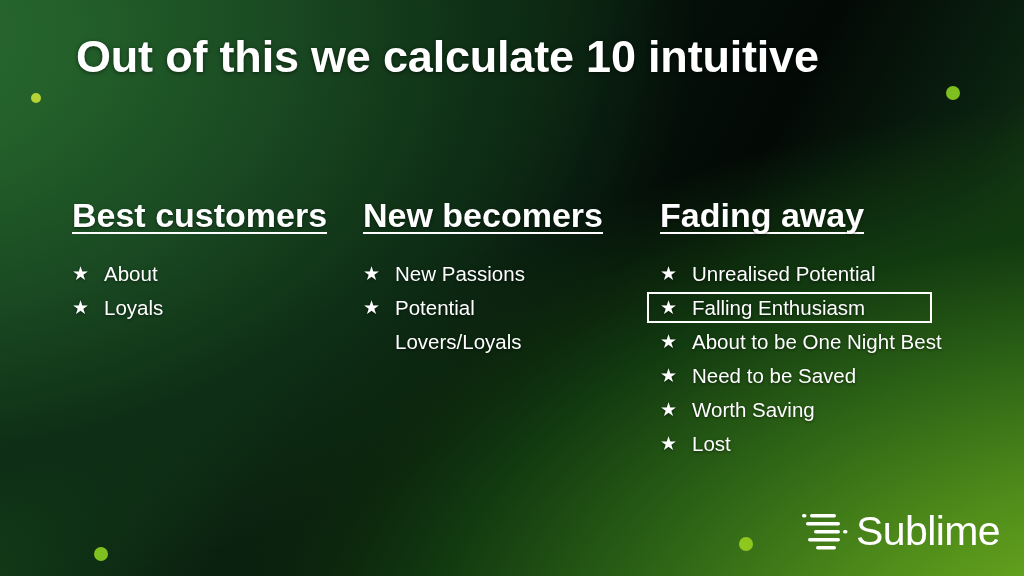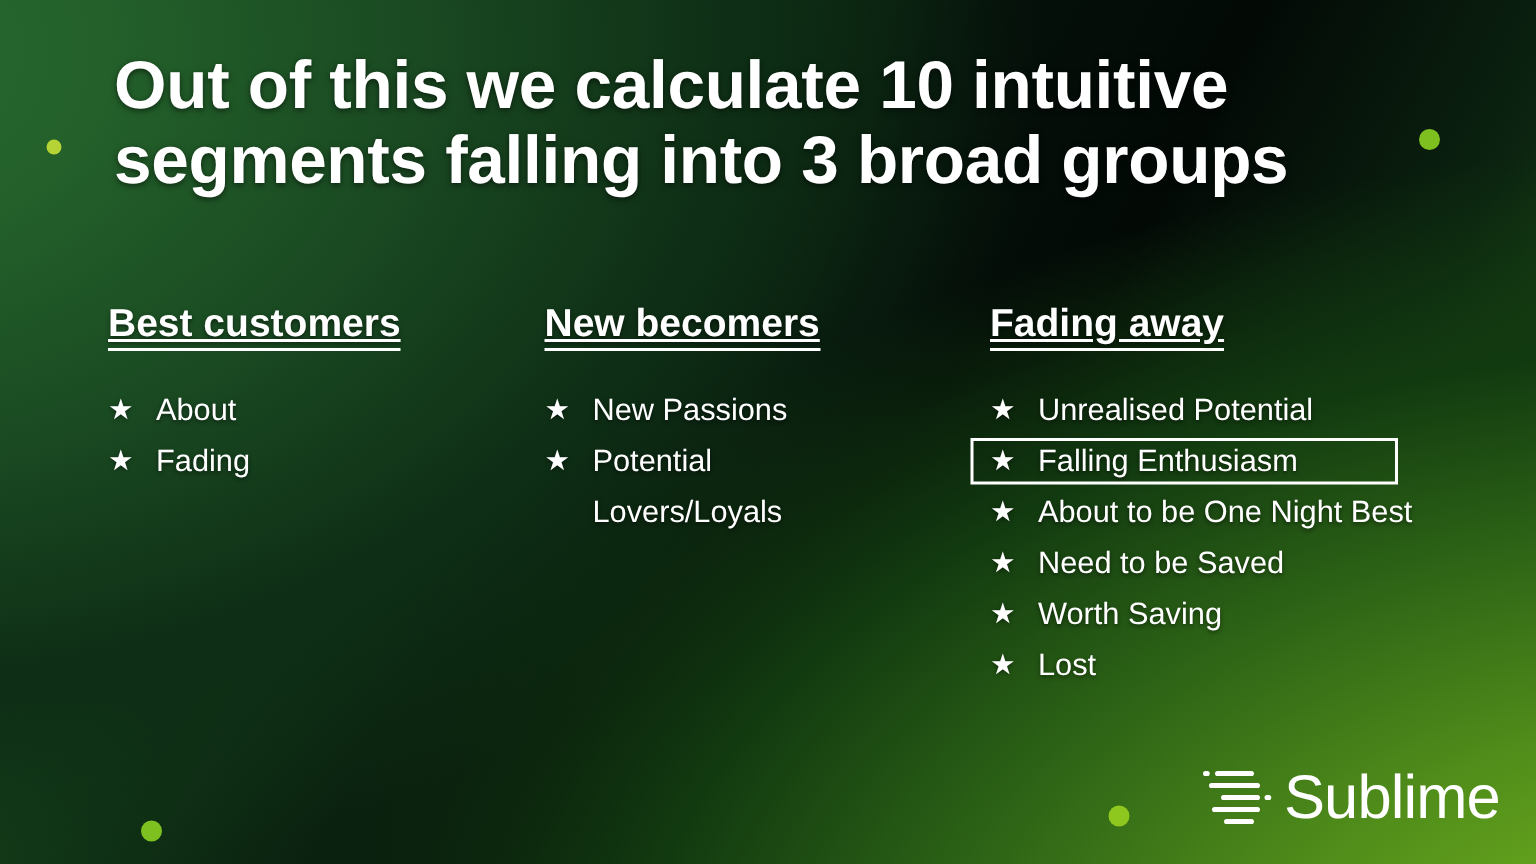--- a/index.html
+++ b/index.html
@@ -52,29 +52,28 @@
     position: absolute;
     top: 200px;
   }
   #col-0 { left: 72px; width: 280px; }
   #col-1 { left: 363px; width: 280px; }
   #col-2 { left: 660px; width: 364px; }
 
   .col-heading {
     color: #ffffff;
     font-family: "Liberation Sans Narrow", "Liberation Sans", sans-serif;
-    font-size: 26px;
+    font-size: 34px;
     font-weight: bold;
     line-height: 30px;
     white-space: nowrap;
     display: inline-block;
     border-bottom: 2px solid #ffffff;
     padding-bottom: 2px;
     text-shadow: 0 1px 3px rgba(0,0,0,0.5);
-    text-decoration: underline;
   }
 
   .items {
     margin: 0;
     padding: 0;
     list-style: none;
     margin-top: 23px;
   }
 
   .item {
@@ -143,33 +142,32 @@
 
   <div id="decor-dots">
       <span class="dot" style="left: 31px; top: 93px; width: 10px; height: 10px; background: rgb(182, 211, 54);"></span>
       <span class="dot" style="left: 946px; top: 86px; width: 14px; height: 14px; background: rgb(126, 192, 31);"></span>
       <span class="dot" style="left: 94px; top: 547px; width: 14px; height: 14px; background: rgb(126, 192, 31);"></span>
       <span class="dot" style="left: 739px; top: 537px; width: 14px; height: 14px; background: rgb(142, 200, 31);"></span>
     </div>
 
   <div id="title">
       <span class="tline">Out of this we calculate 10 intuitive</span>
-      <span class="tline">segments falling into 3 broad groups</span>
     </div>
 
   <div class="column" id="col-0">
     <div class="col-heading">Best customers</div>
     <ul class="items">
         <li class="item">
           <span class="star">★</span>
           <span class="label">About</span>
         </li>
         <li class="item">
           <span class="star">★</span>
-          <span class="label">Fading</span>
+          <span class="label">Loyals</span>
         </li>
       </ul>
   </div>
 
   <div class="column" id="col-1">
     <div class="col-heading">New becomers</div>
     <ul class="items">
         <li class="item">
           <span class="star">★</span>
           <span class="label">New Passions</span>

